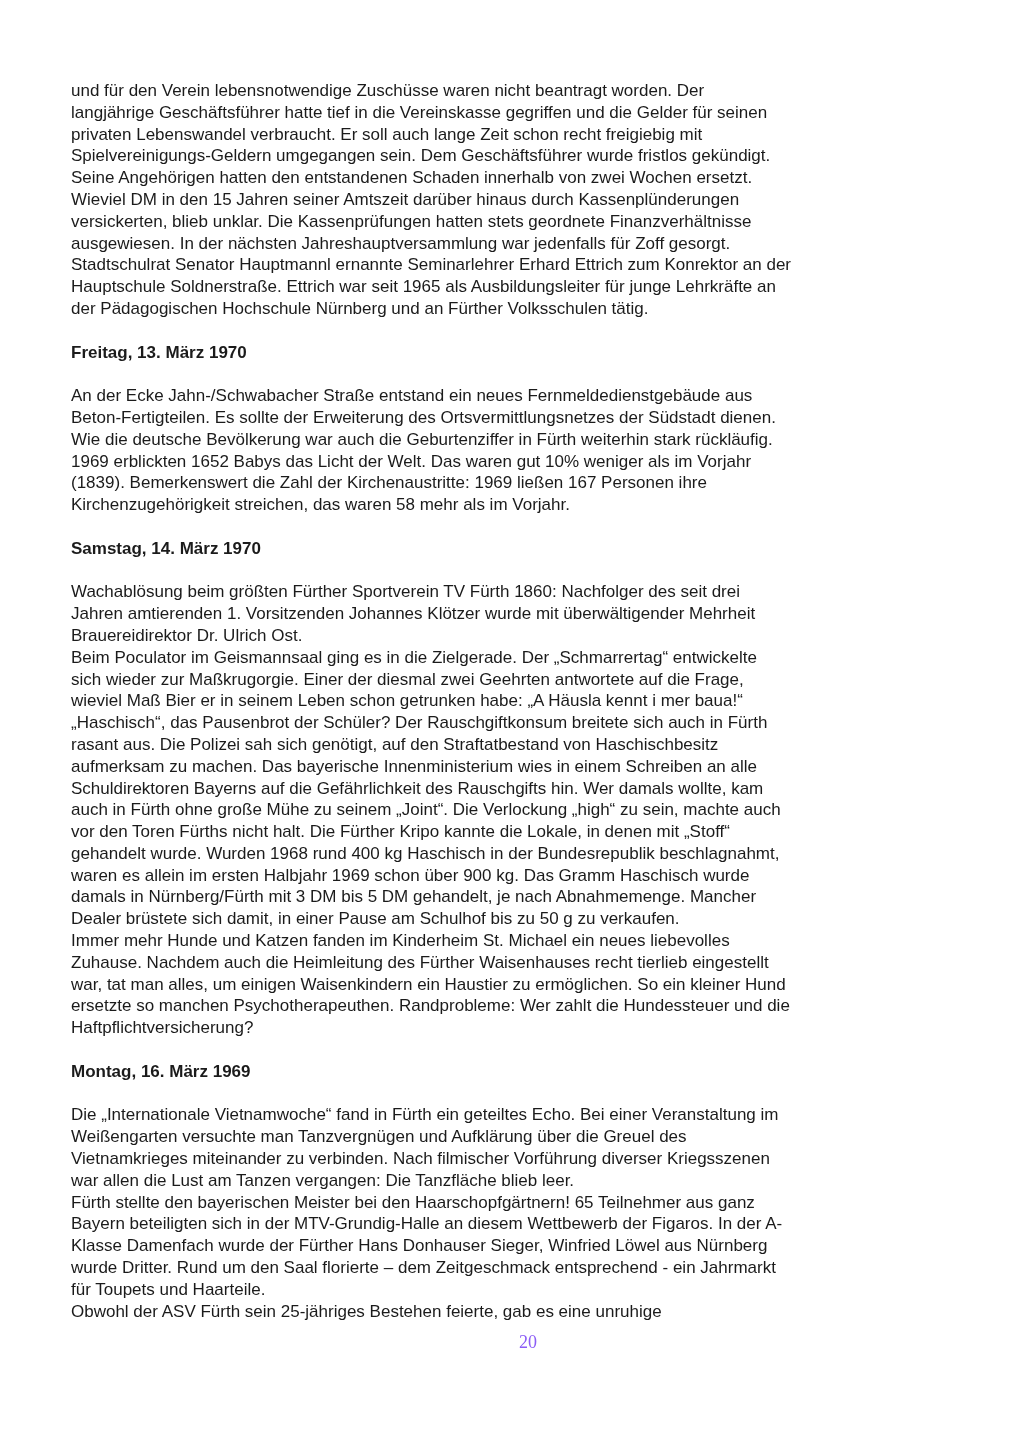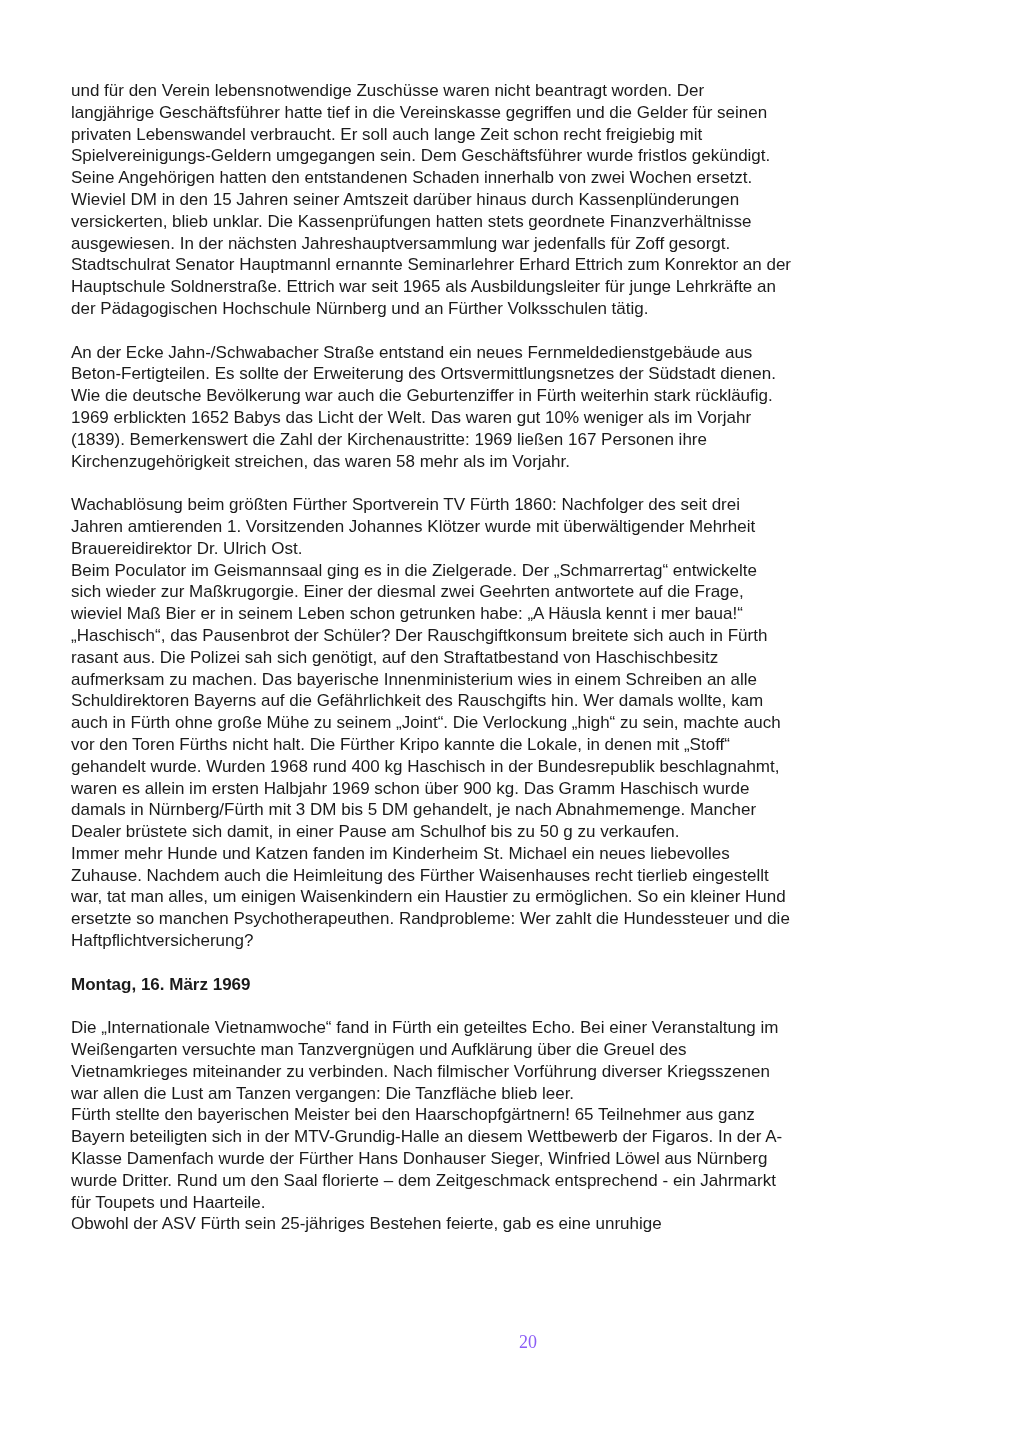--- a/index.html
+++ b/index.html
@@ -55,28 +55,30 @@
 privaten Lebenswandel verbraucht. Er soll auch lange Zeit schon recht freigiebig mit
 Spielvereinigungs-Geldern umgegangen sein. Dem Geschäftsführer wurde fristlos gekündigt.
 Seine Angehörigen hatten den entstandenen Schaden innerhalb von zwei Wochen ersetzt.
 Wieviel DM in den 15 Jahren seiner Amtszeit darüber hinaus durch Kassenplünderungen
 versickerten, blieb unklar. Die Kassenprüfungen hatten stets geordnete Finanzverhältnisse
 ausgewiesen. In der nächsten Jahreshauptversammlung war jedenfalls für Zoff gesorgt.
 Stadtschulrat Senator Hauptmannl ernannte Seminarlehrer Erhard Ettrich zum Konrektor an der
 Hauptschule Soldnerstraße. Ettrich war seit 1965 als Ausbildungsleiter für junge Lehrkräfte an
 der Pädagogischen Hochschule Nürnberg und an Fürther Volksschulen tätig.</div>
 
+  <div class="heading">Freitag, 13. März 1970</div>
 
   <div class="para">An der Ecke Jahn-/Schwabacher Straße entstand ein neues Fernmeldedienstgebäude aus
 Beton-Fertigteilen. Es sollte der Erweiterung des Ortsvermittlungsnetzes der Südstadt dienen.
 Wie die deutsche Bevölkerung war auch die Geburtenziffer in Fürth weiterhin stark rückläufig.
 1969 erblickten 1652 Babys das Licht der Welt. Das waren gut 10% weniger als im Vorjahr
 (1839). Bemerkenswert die Zahl der Kirchenaustritte: 1969 ließen 167 Personen ihre
 Kirchenzugehörigkeit streichen, das waren 58 mehr als im Vorjahr.</div>
 
+  <div class="heading">Samstag, 14. März 1970</div>
 
   <div class="para">Wachablösung beim größten Fürther Sportverein TV Fürth 1860: Nachfolger des seit drei
 Jahren amtierenden 1. Vorsitzenden Johannes Klötzer wurde mit überwältigender Mehrheit
 Brauereidirektor Dr. Ulrich Ost.
 Beim Poculator im Geismannsaal ging es in die Zielgerade. Der „Schmarrertag“ entwickelte
 sich wieder zur Maßkrugorgie. Einer der diesmal zwei Geehrten antwortete auf die Frage,
 wieviel Maß Bier er in seinem Leben schon getrunken habe: „A Häusla kennt i mer baua!“
 „Haschisch“, das Pausenbrot der Schüler? Der Rauschgiftkonsum breitete sich auch in Fürth
 rasant aus. Die Polizei sah sich genötigt, auf den Straftatbestand von Haschischbesitz
 aufmerksam zu machen. Das bayerische Innenministerium wies in einem Schreiben an alle

